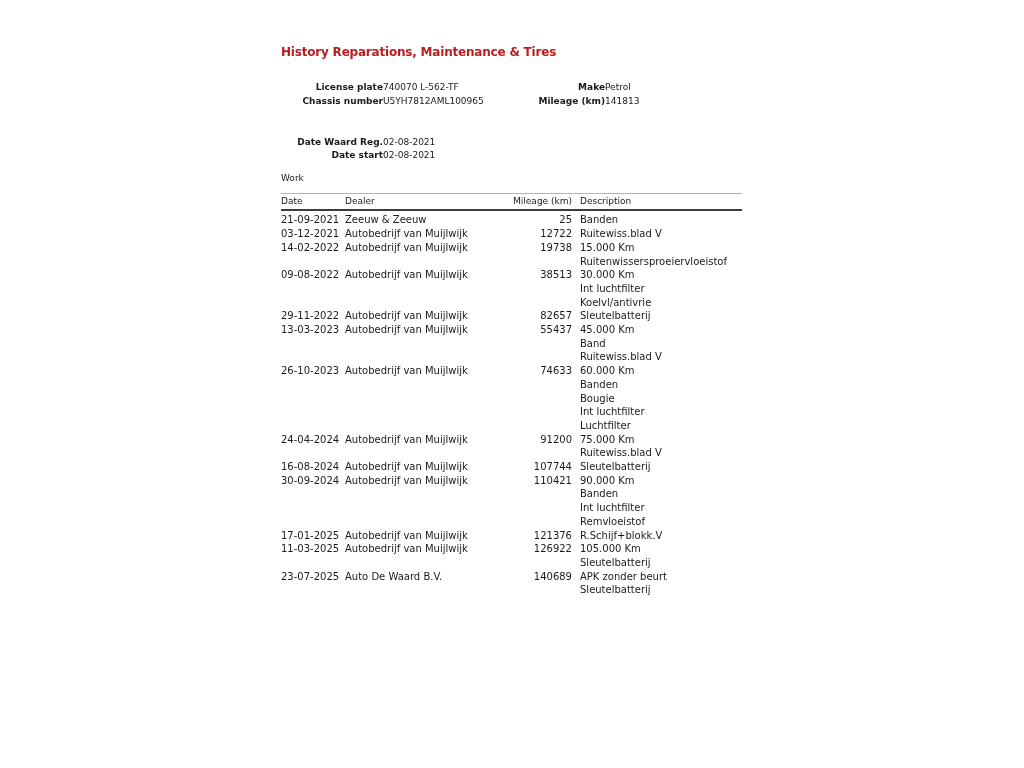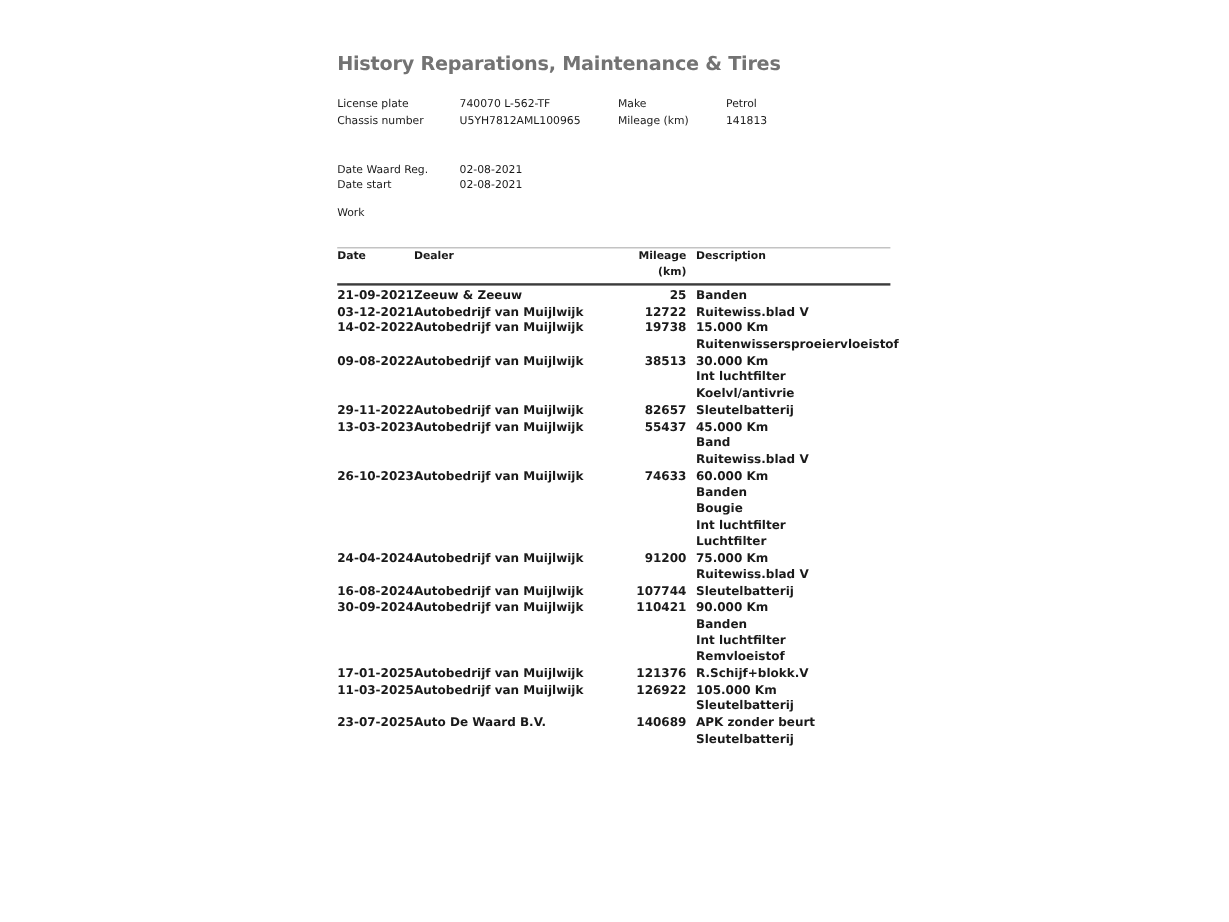--- a/index.html
+++ b/index.html
@@ -10,46 +10,46 @@
     font-family: "DejaVu Sans", sans-serif;
     color: #1a1a1a;
     overflow: hidden;
   }
   .page {
     position: absolute;
     left: 281px; top: 44px;
     width: 461px;
   }
   .doc-title {
-    font-size: 16px;
+    font-size: 12px;
     font-weight: bold;
     letter-spacing: -0.2px;
-    color: #737373;
+    color: #b91c1c;
     margin: 0 0 20px 0;
     line-height: 17px;
     white-space: nowrap;
   }
   .info-row {
     display: grid;
     grid-template-columns: 102px 132px 90px auto;
     font-size: 9px;
     line-height: 13.7px;
     white-space: nowrap;
   }
-  .info-row .label { font-weight: normal; }
+  .info-row .label { font-weight: bold; text-align: right; }
   .info-row .value.wide { grid-column: 2 / 5; }
   .spacer { height: 13.7px; }
   .spacer-small { height: 9px; }
   .work-label {
     font-size: 9px;
     font-weight: normal;
     line-height: 13.7px;
     margin: 0;
   }
-  .work-table { margin-top: 20px; width: 461px; font-weight: bold; }
+  .work-table { margin-top: 7px; width: 461px; }
   .work-header {
     display: grid;
     grid-template-columns: 64px 163px 64px 170px;
     font-size: 9px;
     line-height: 13.5px;
     border-top: 1px solid #b5b5b5;
     border-bottom: 2px solid #3c3c3c;
     padding: 1px 0 1px 0;
   }
   .work-rows { padding-top: 2px; }

